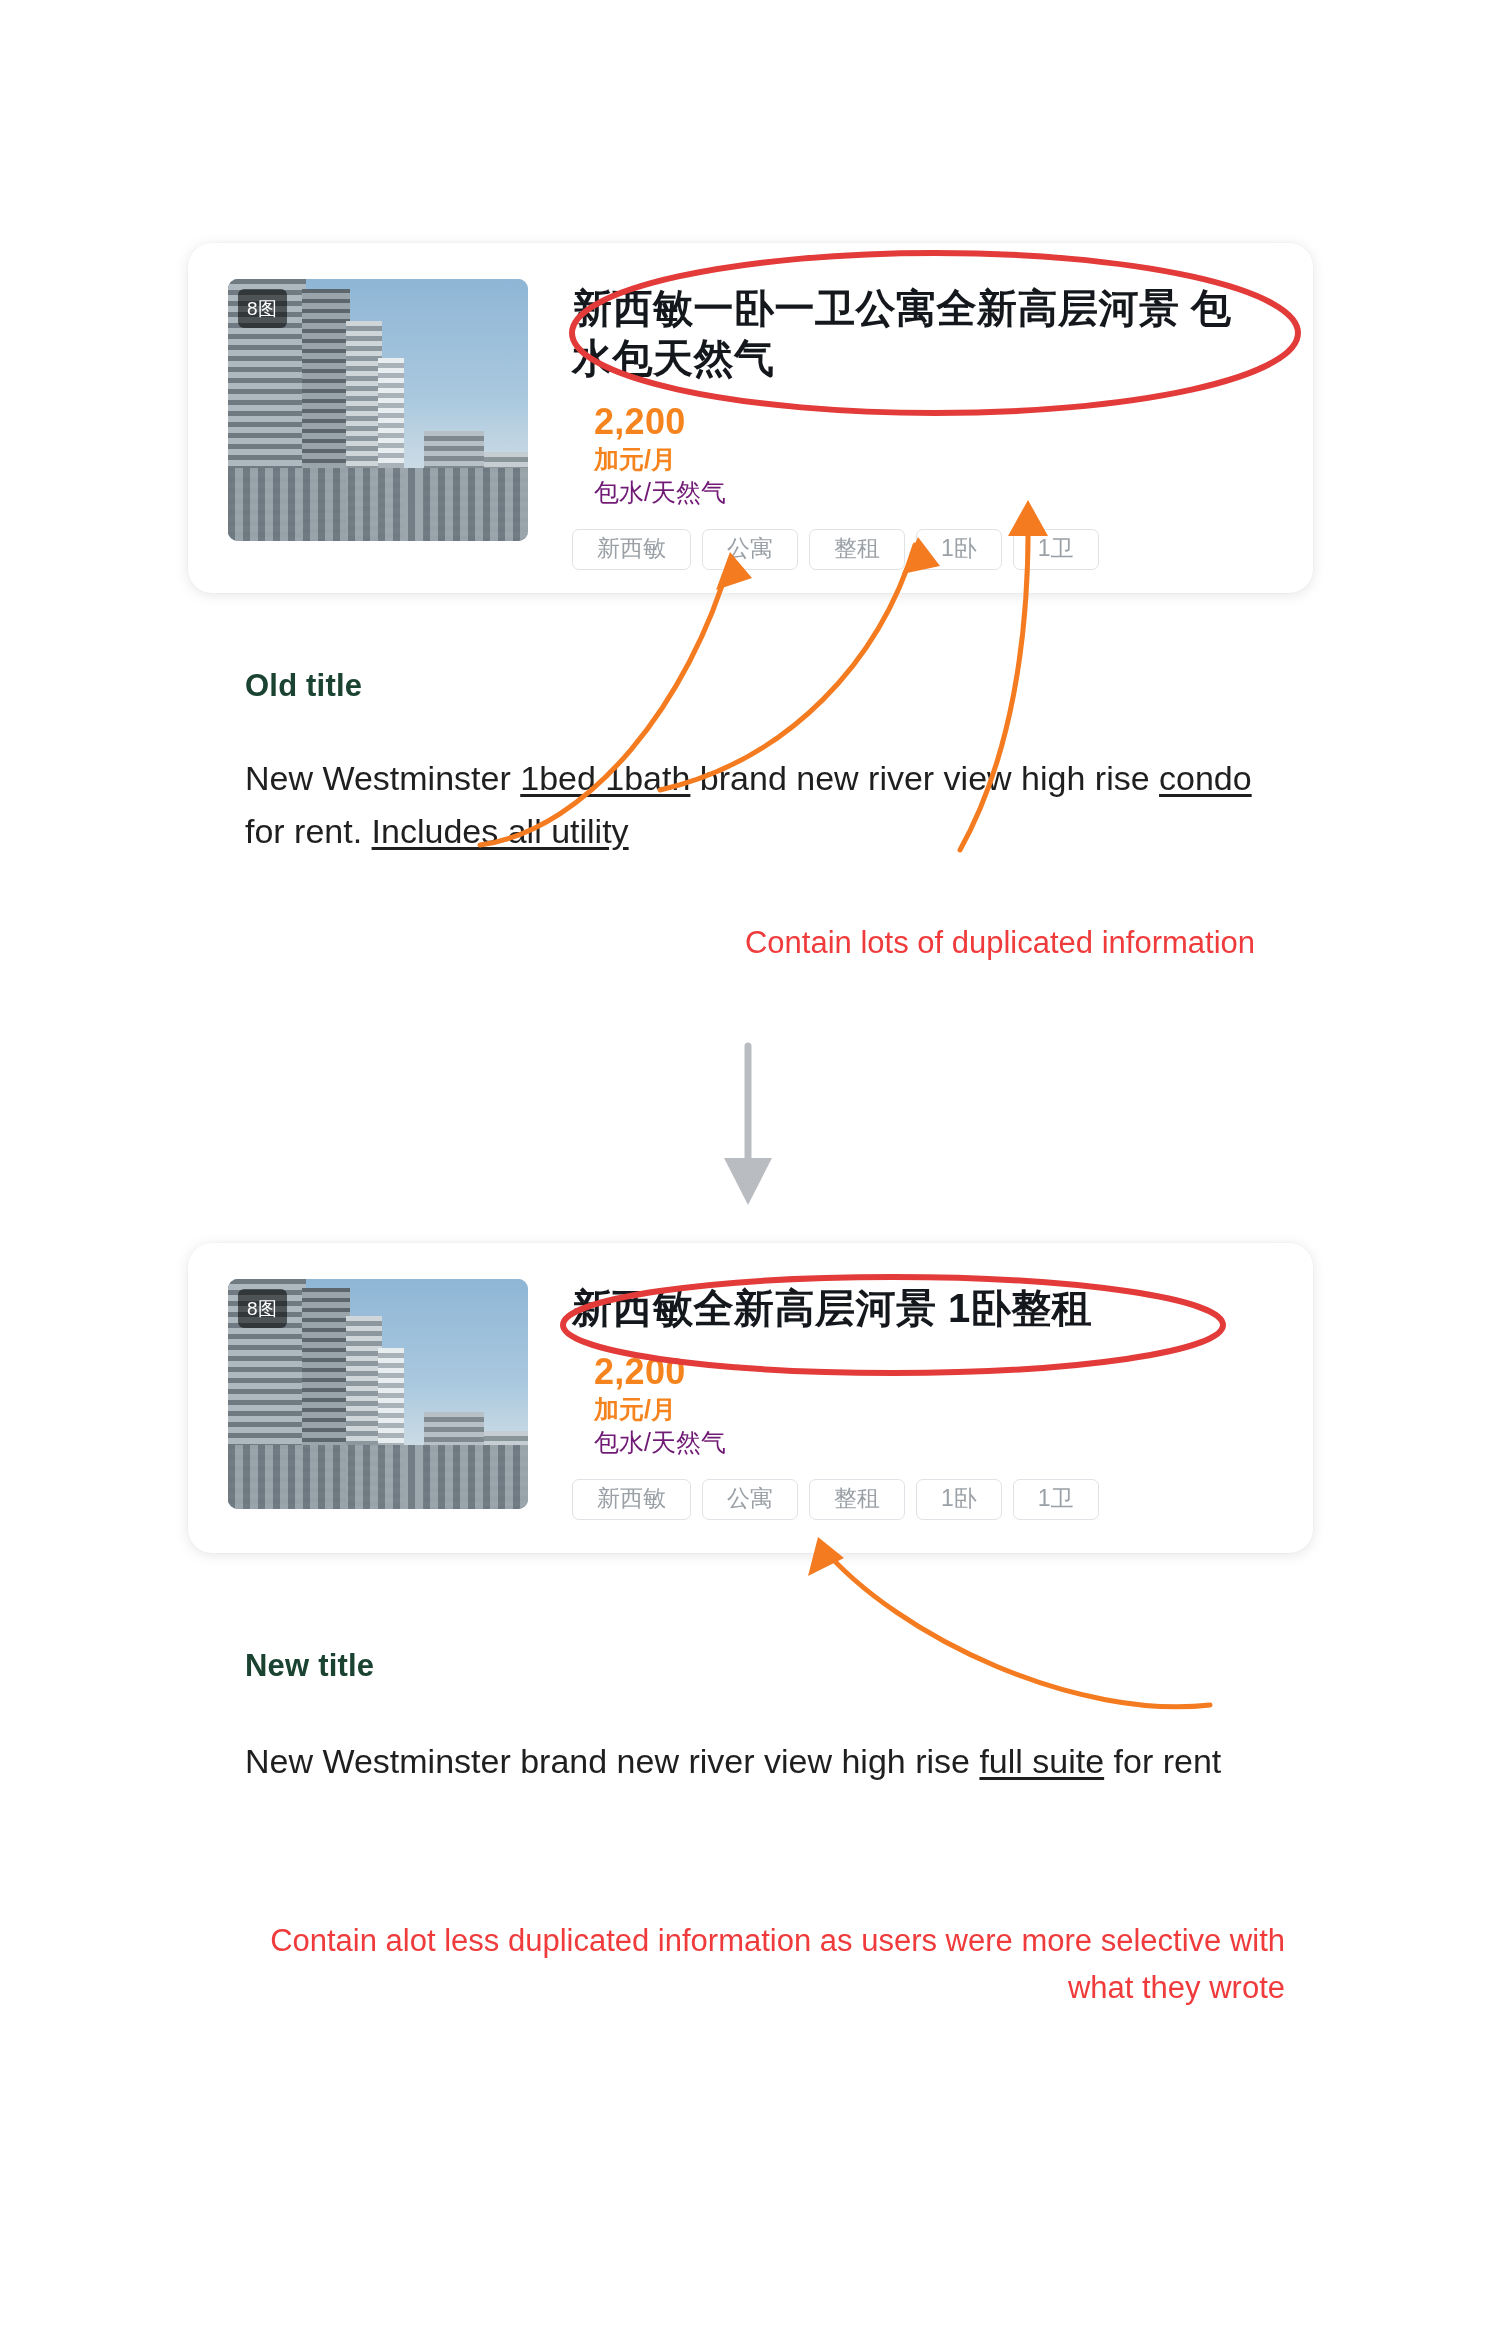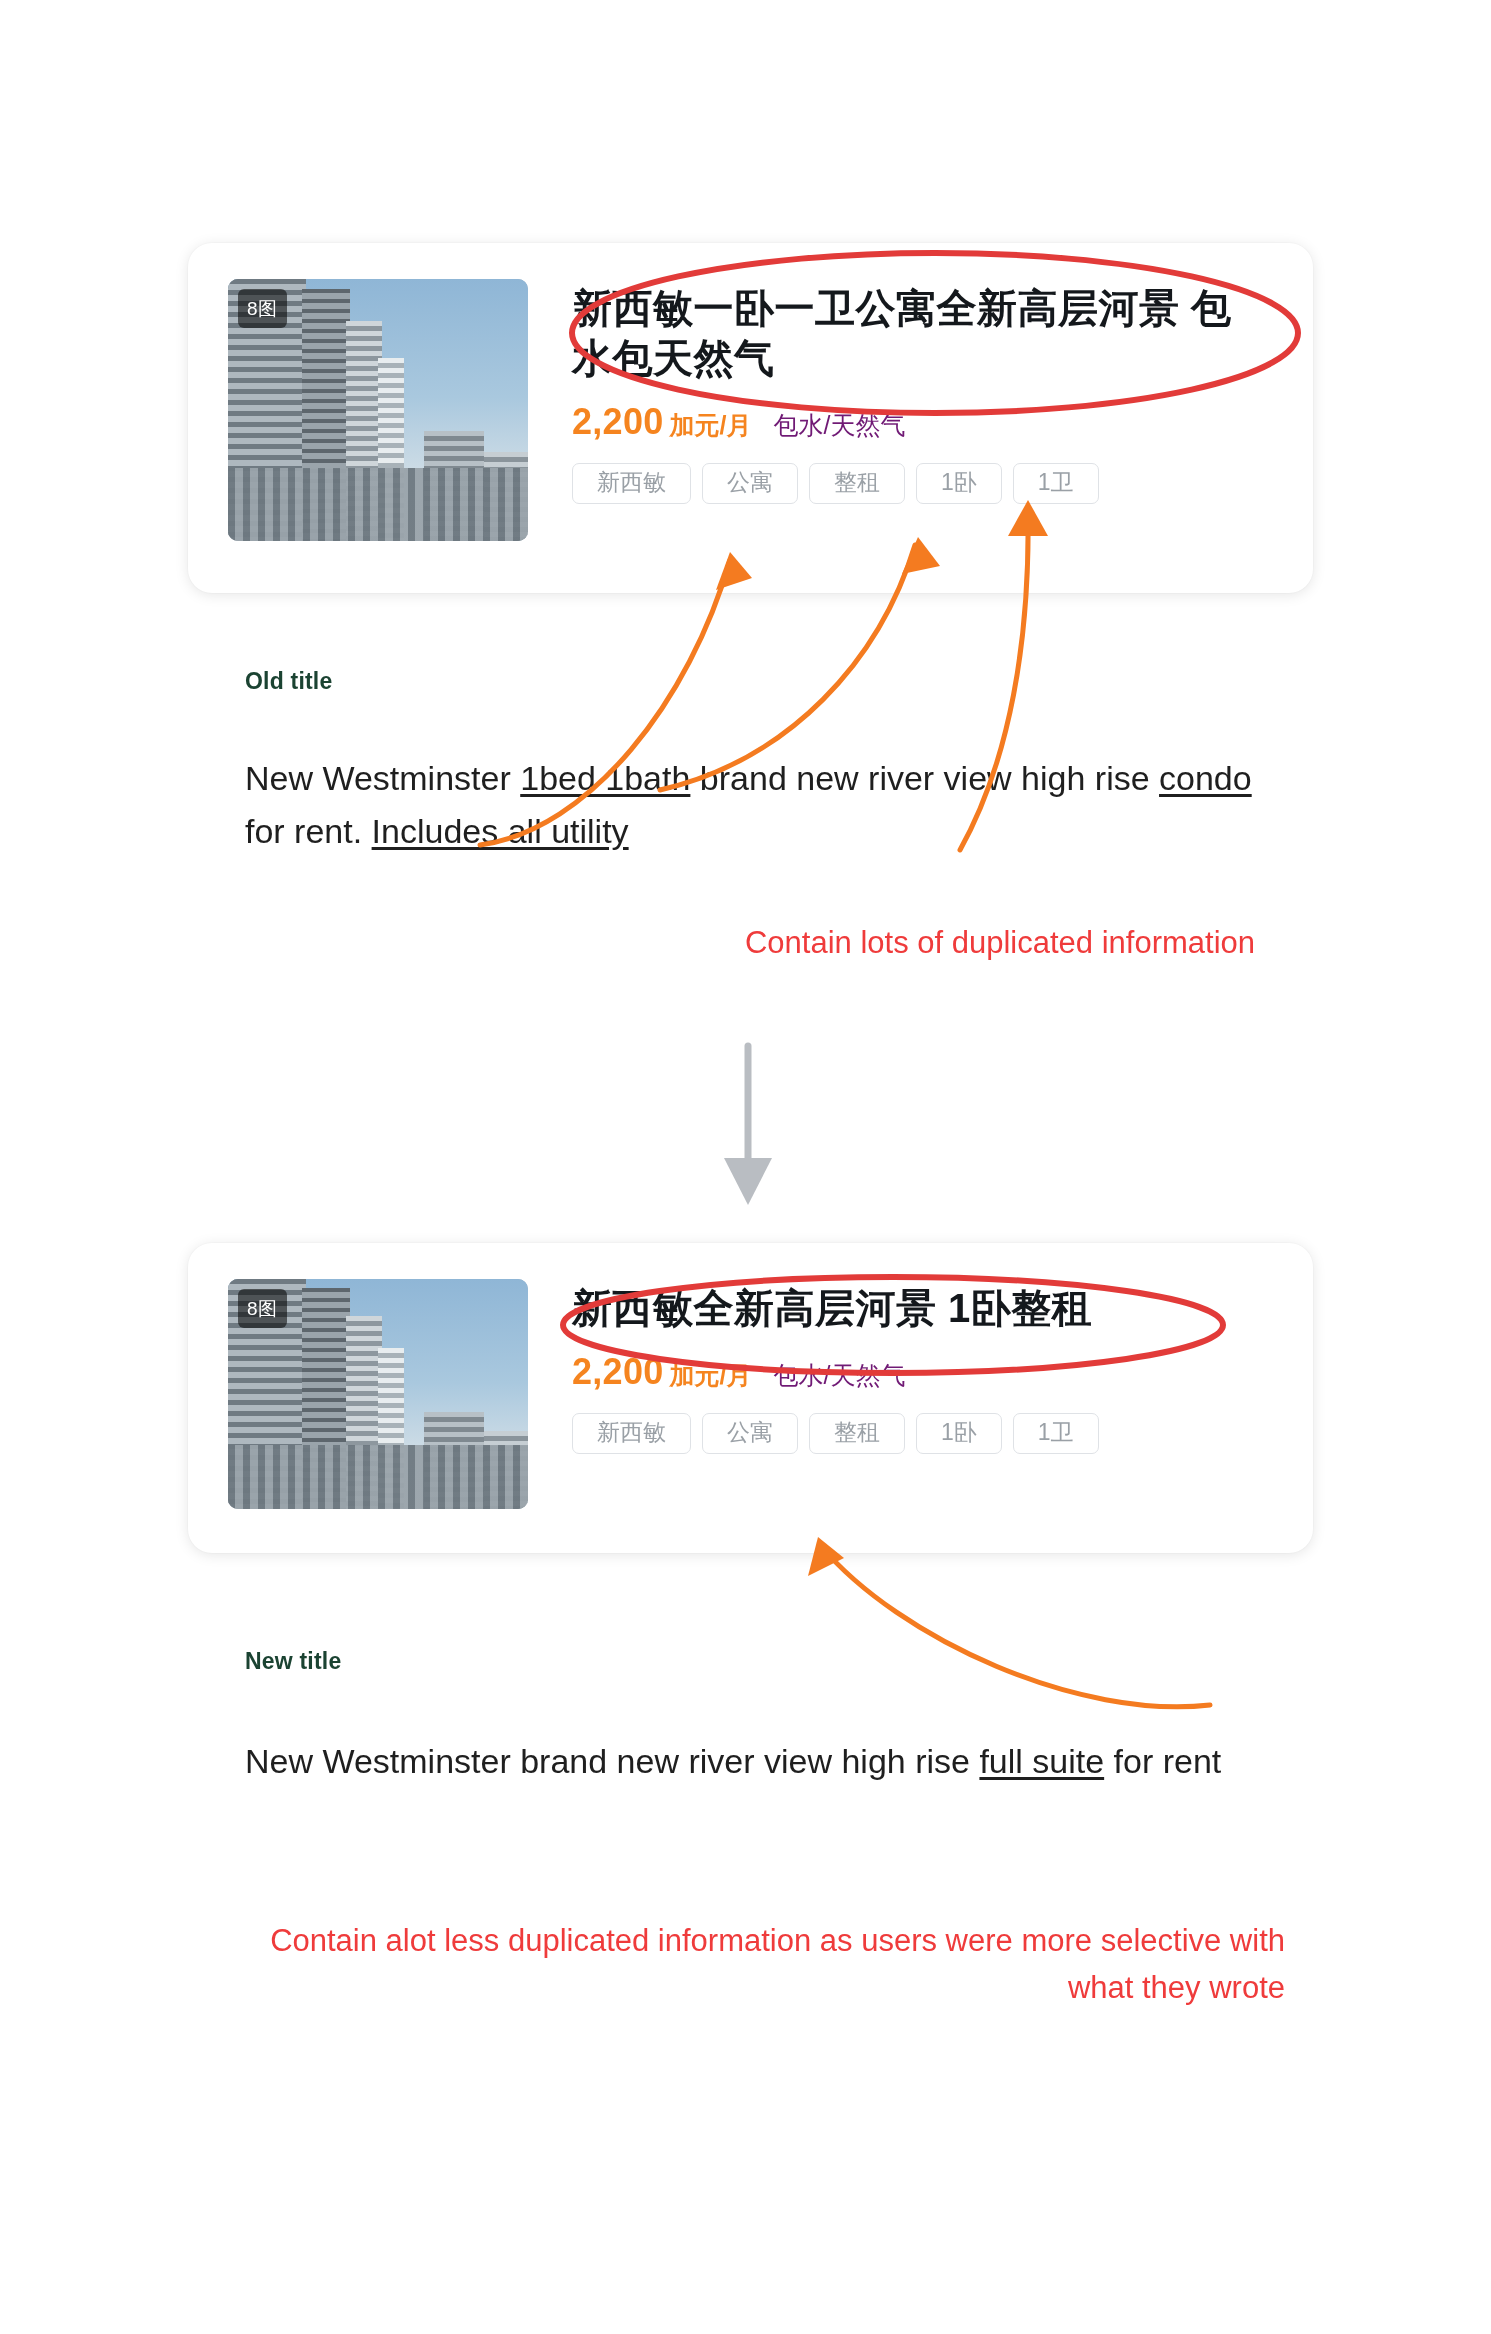--- a/index.html
+++ b/index.html
@@ -134,20 +134,21 @@
     color: #14181c;
     font-weight: 700;
     letter-spacing: 0.5px;
     margin: 0;
     max-width: 690px;
   }
   .price-row {
     display: flex;
     align-items: baseline;
     margin-top: 18px;
+    flex-direction: column;
   }
   .price {
     color: #f5841f;
     font-size: 36px;
     font-weight: 700;
     letter-spacing: 0.3px;
   }
   .price-unit {
     color: #f5841f;
     font-size: 25px;
@@ -172,21 +173,21 @@
     padding: 7px 24px 9px;
     line-height: 1;
     background: #fff;
     white-space: nowrap;
   }
 
   
   .label-heading {
     position: absolute;
     color: #1b4332;
-    font-size: 23px;
+    font-size: 31px;
     font-weight: 700;
     letter-spacing: 0.2px;
   }
   .body-text {
     position: absolute;
     color: #1f1f1f;
     font-size: 34px;
     line-height: 1.55;
   }
   .body-text u { text-underline-offset: 4px; }

